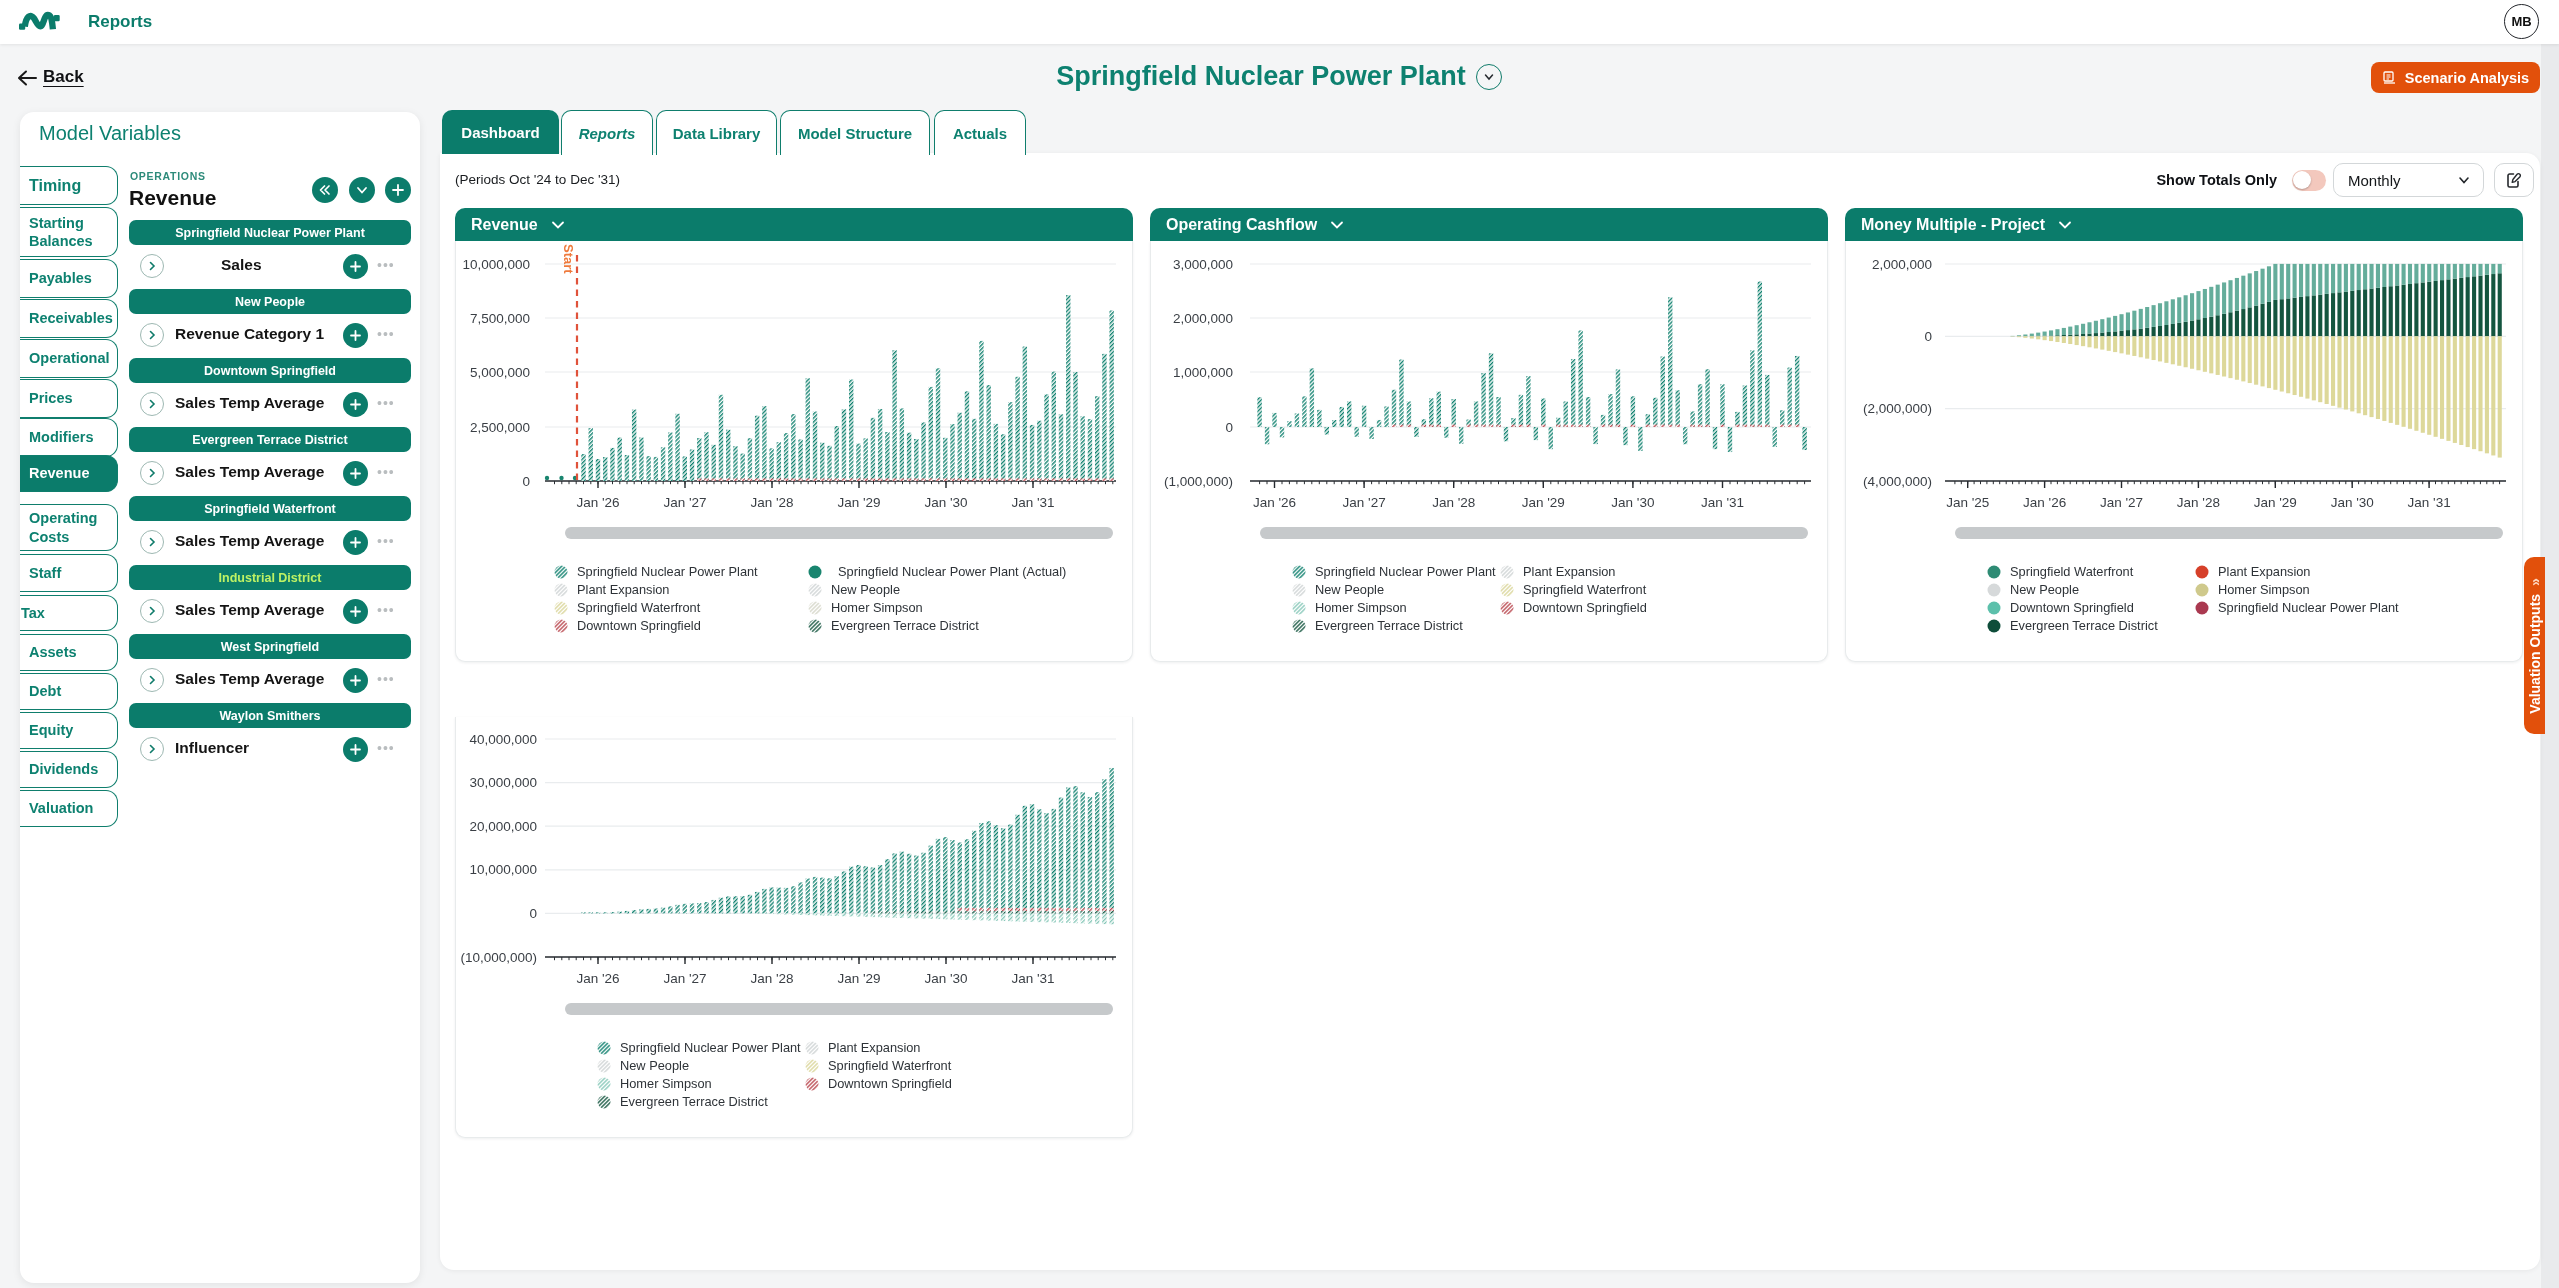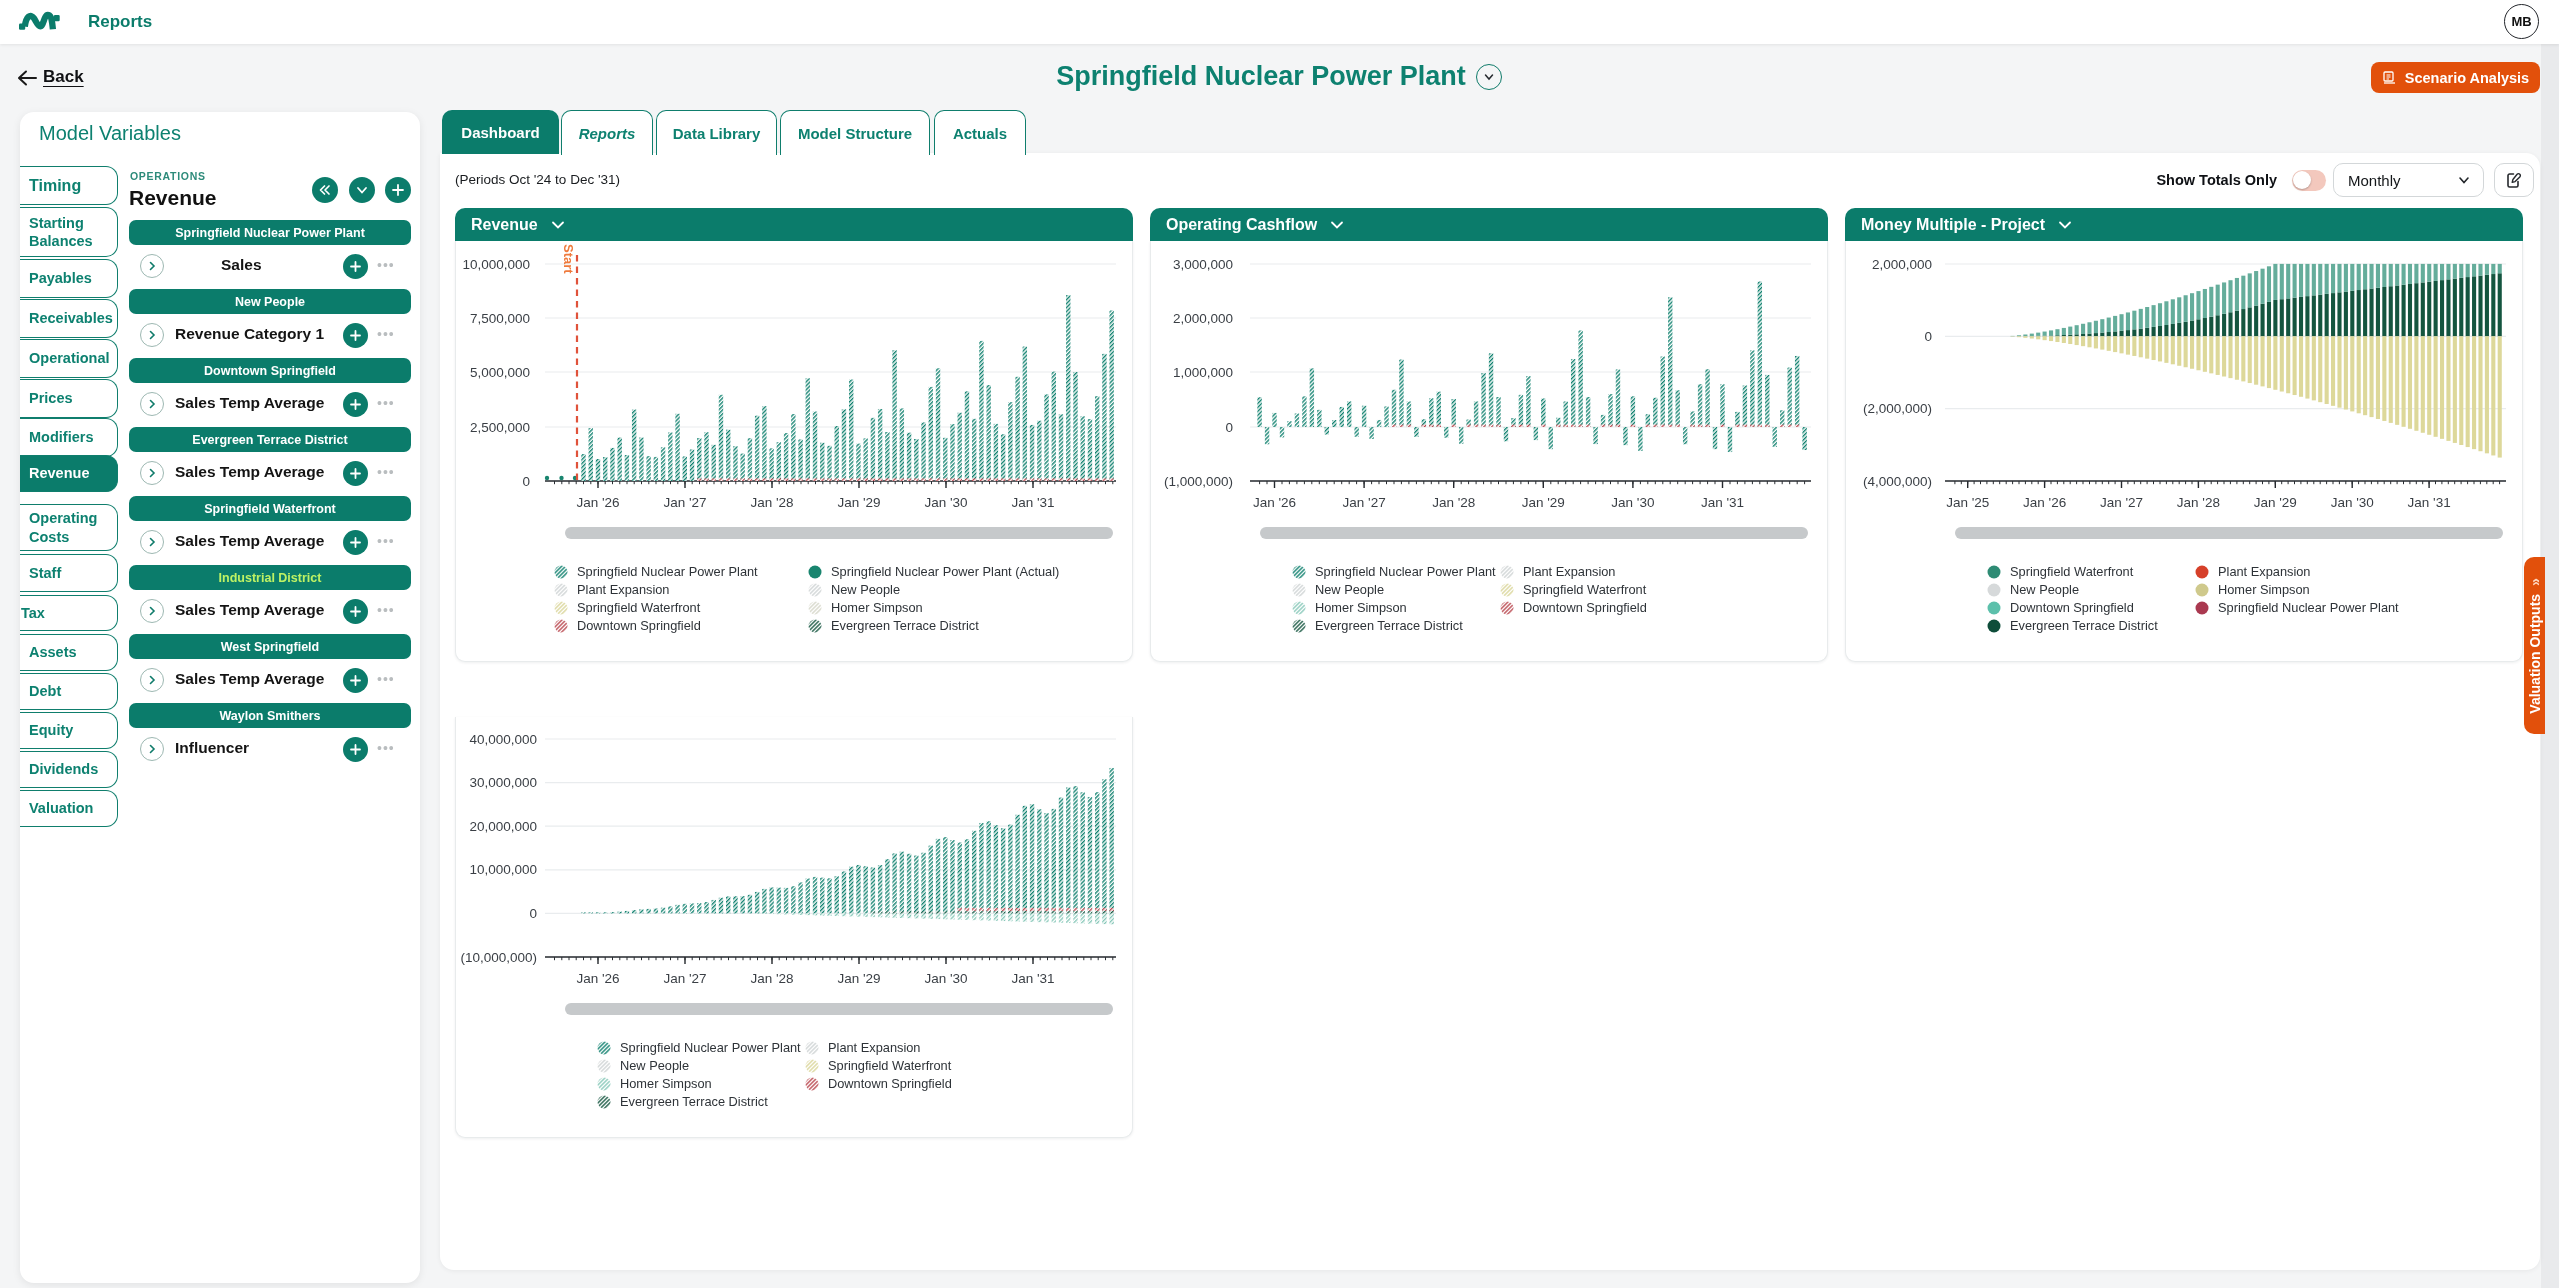--- a/index.html
+++ b/index.html
@@ -493,21 +493,21 @@
           <circle cx="7" cy="7" r="6.5" fill="url(#pk)"></circle>
         </svg>
         <span style="font-size:12.8px;color:#2e3338;white-space:nowrap">Springfield Waterfront</span>
       </div>
       <div style="position:absolute;left:99px;top:410px;display:flex;align-items:center;gap:9px;">
         <svg width="14" height="14" style="flex:0 0 auto">
           <circle cx="7" cy="7" r="6.5" fill="url(#pr)"></circle>
         </svg>
         <span style="font-size:12.8px;color:#2e3338;white-space:nowrap">Downtown Springfield</span>
       </div>
-      <div style="position:absolute;left:353px;top:356px;display:flex;align-items:center;gap:9px;">
+      <div style="position:absolute;left:353px;top:356px;display:flex;align-items:center;gap:16px;">
         <svg width="14" height="14" style="flex:0 0 auto">
           <circle cx="7" cy="7" r="6.5" fill="#19856f"></circle>
         </svg>
         <span style="font-size:12.8px;color:#2e3338;white-space:nowrap">Springfield Nuclear Power Plant (Actual)</span>
       </div>
       <div style="position:absolute;left:353px;top:374px;display:flex;align-items:center;gap:9px;">
         <svg width="14" height="14" style="flex:0 0 auto">
           <circle cx="7" cy="7" r="6.5" fill="url(#pg)"></circle>
         </svg>
         <span style="font-size:12.8px;color:#2e3338;white-space:nowrap">New People</span>

